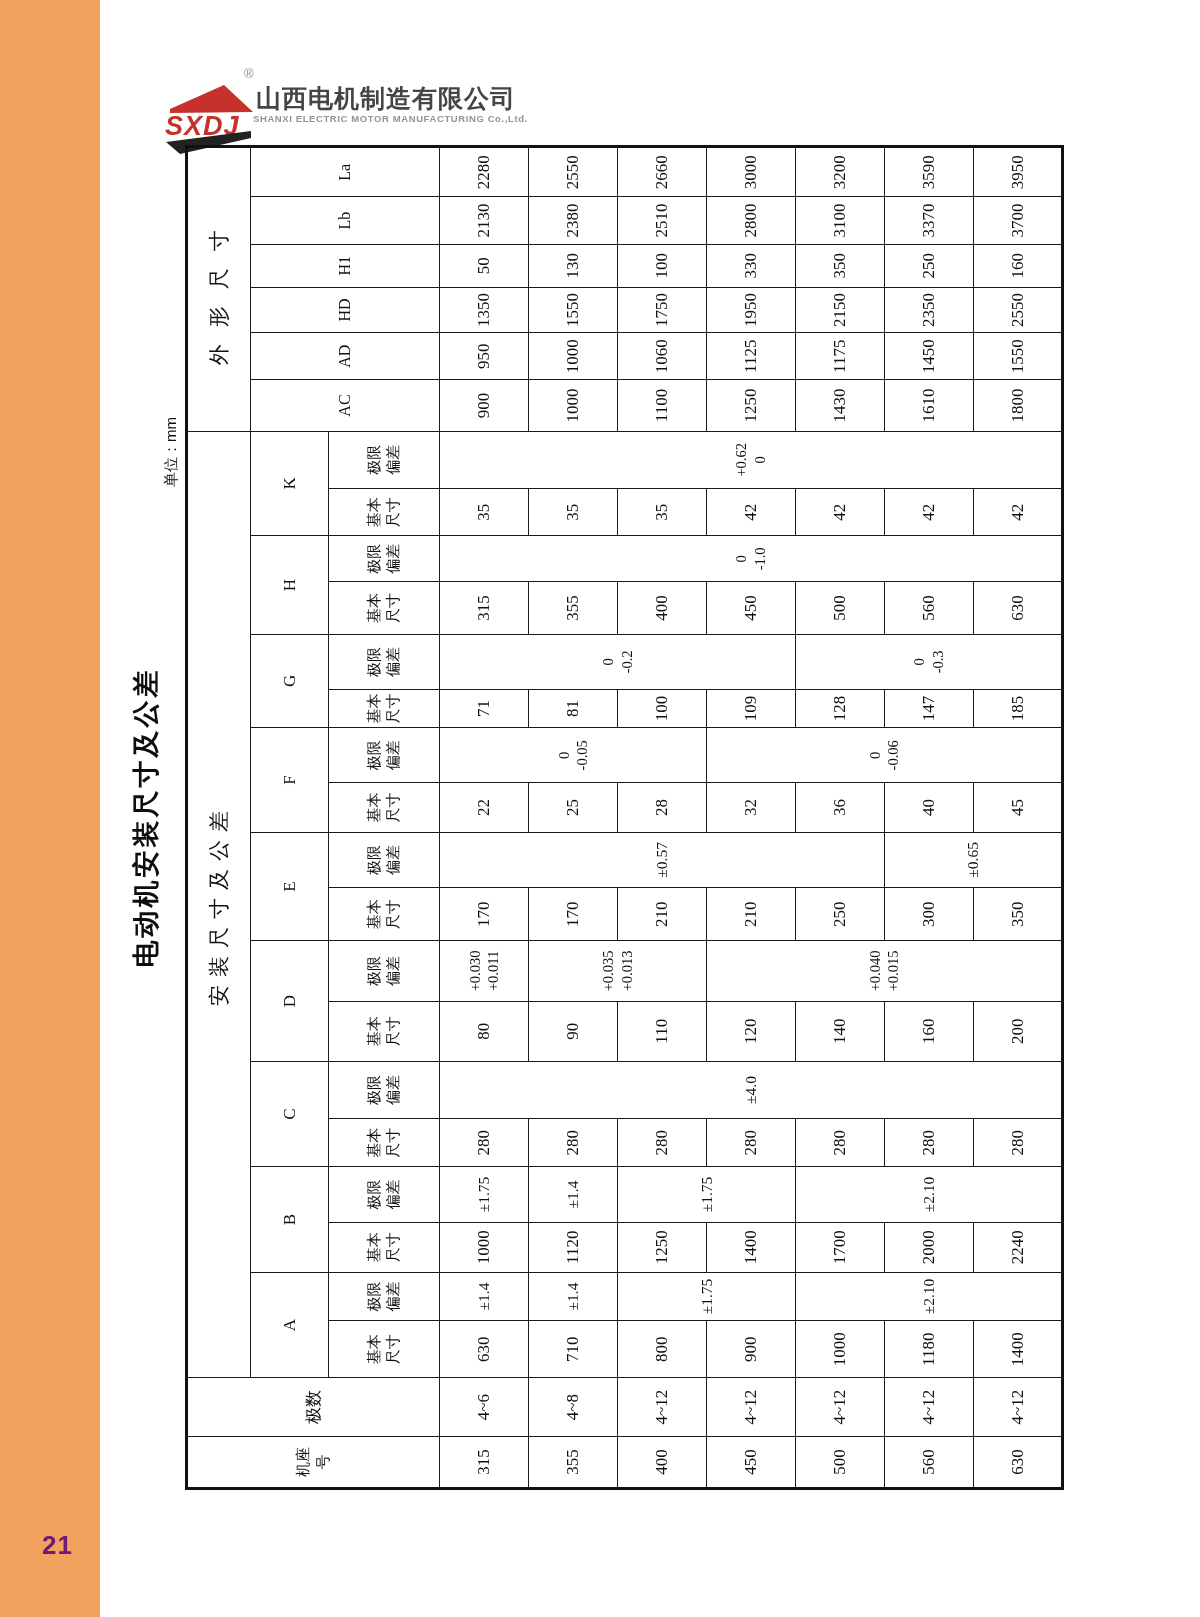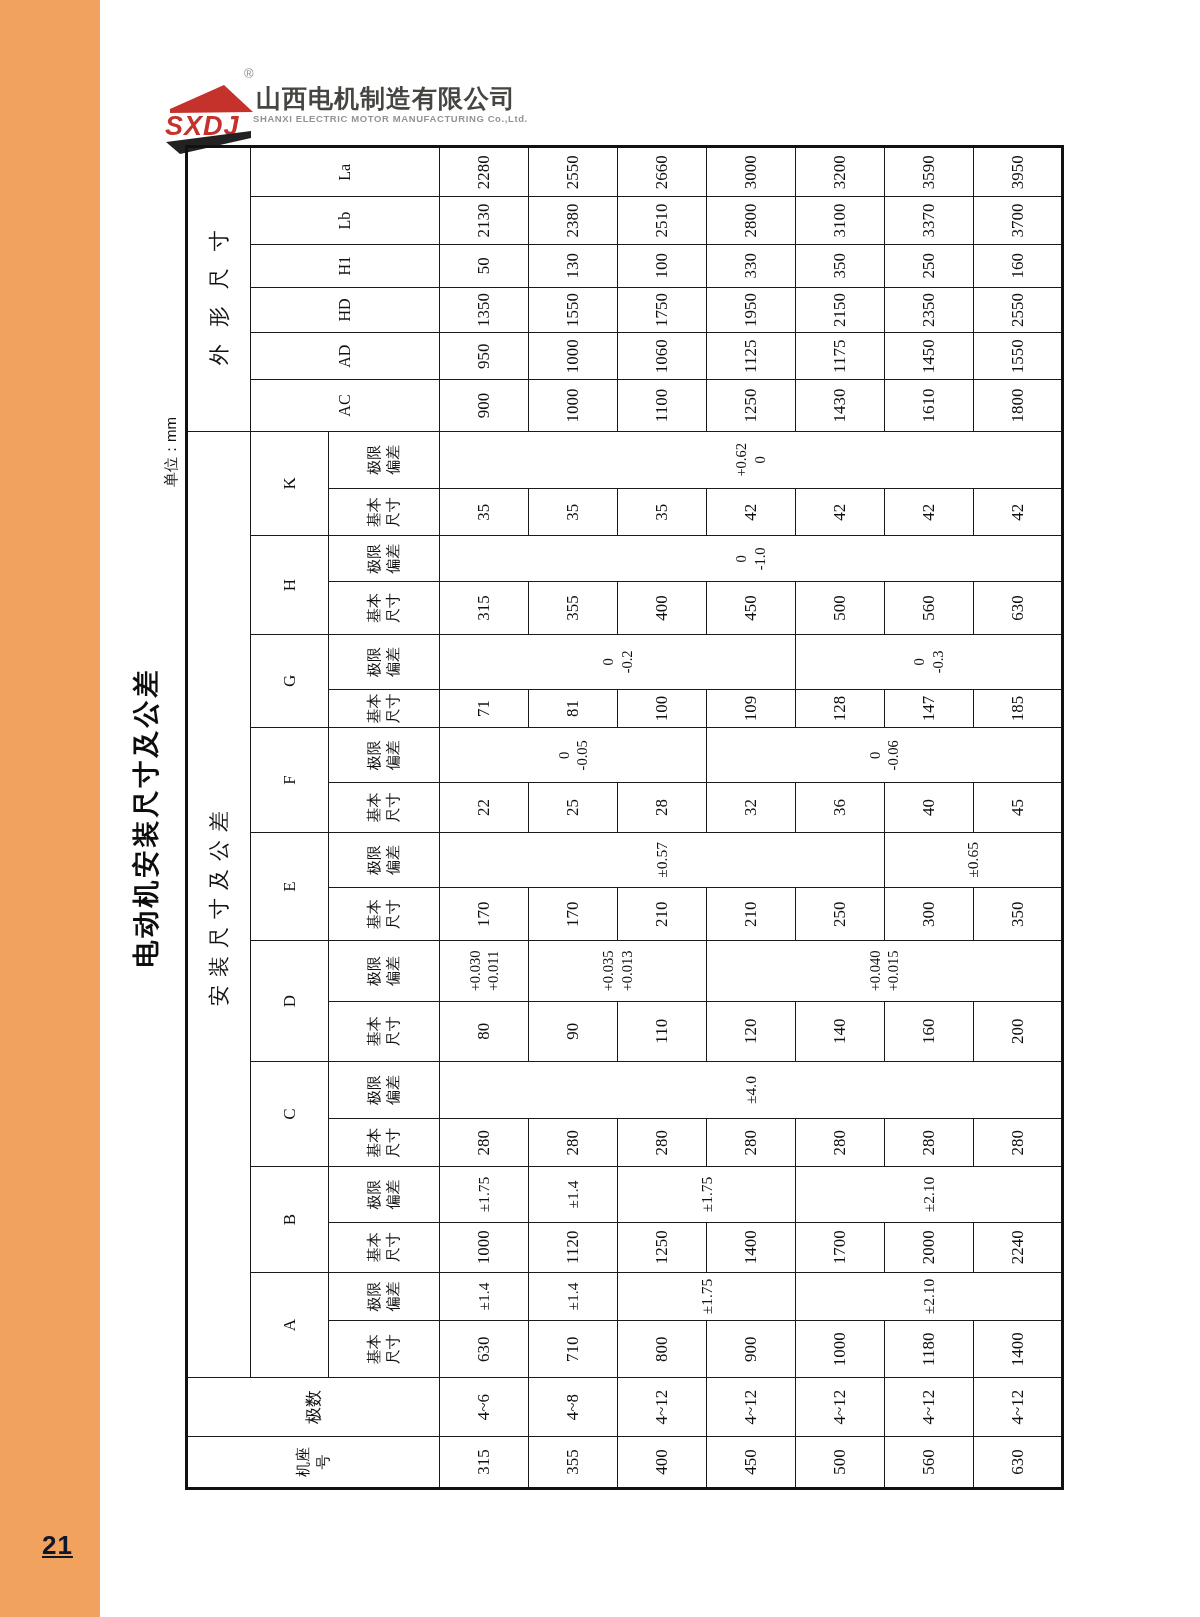--- a/index.html
+++ b/index.html
@@ -4,22 +4,22 @@
 <style>
   html,body{margin:0;padding:0;}
   body{
     width:1200px;height:1617px;position:relative;background:#ffffff;
     font-family:"Liberation Serif","DejaVu Serif",serif;color:#1a1a1a;
     overflow:hidden;
   }
   
   .sidebar{position:absolute;left:0;top:0;width:100px;height:1617px;background:#f0a25e;}
   .page-num{
-    position:absolute;left:42px;top:1530px;color:#0f172a;
-    font:bold 26px "Liberation Sans","DejaVu Sans",sans-serif;letter-spacing:1px;text-decoration:underline;
+    position:absolute;left:42px;top:1530px;color:#701a75;
+    font:bold 26px "Liberation Sans","DejaVu Sans",sans-serif;letter-spacing:1px;
   }
   
   .logo-row{position:absolute;left:148px;top:62px;width:560px;height:80px;}
   .logo-mark{position:absolute;left:0;top:16px;width:95px;height:80px;margin-left:16px;}
   .reg{position:absolute;left:96px;top:4px;font:13px "Liberation Sans",sans-serif;color:#8c8c8a;}
   .company-cn{
     position:absolute;left:108px;top:20px;width:440px;
     font:bold 25px "Liberation Sans","DejaVu Sans",sans-serif;color:#454542;letter-spacing:1px;white-space:nowrap;
   }
   .company-en{

